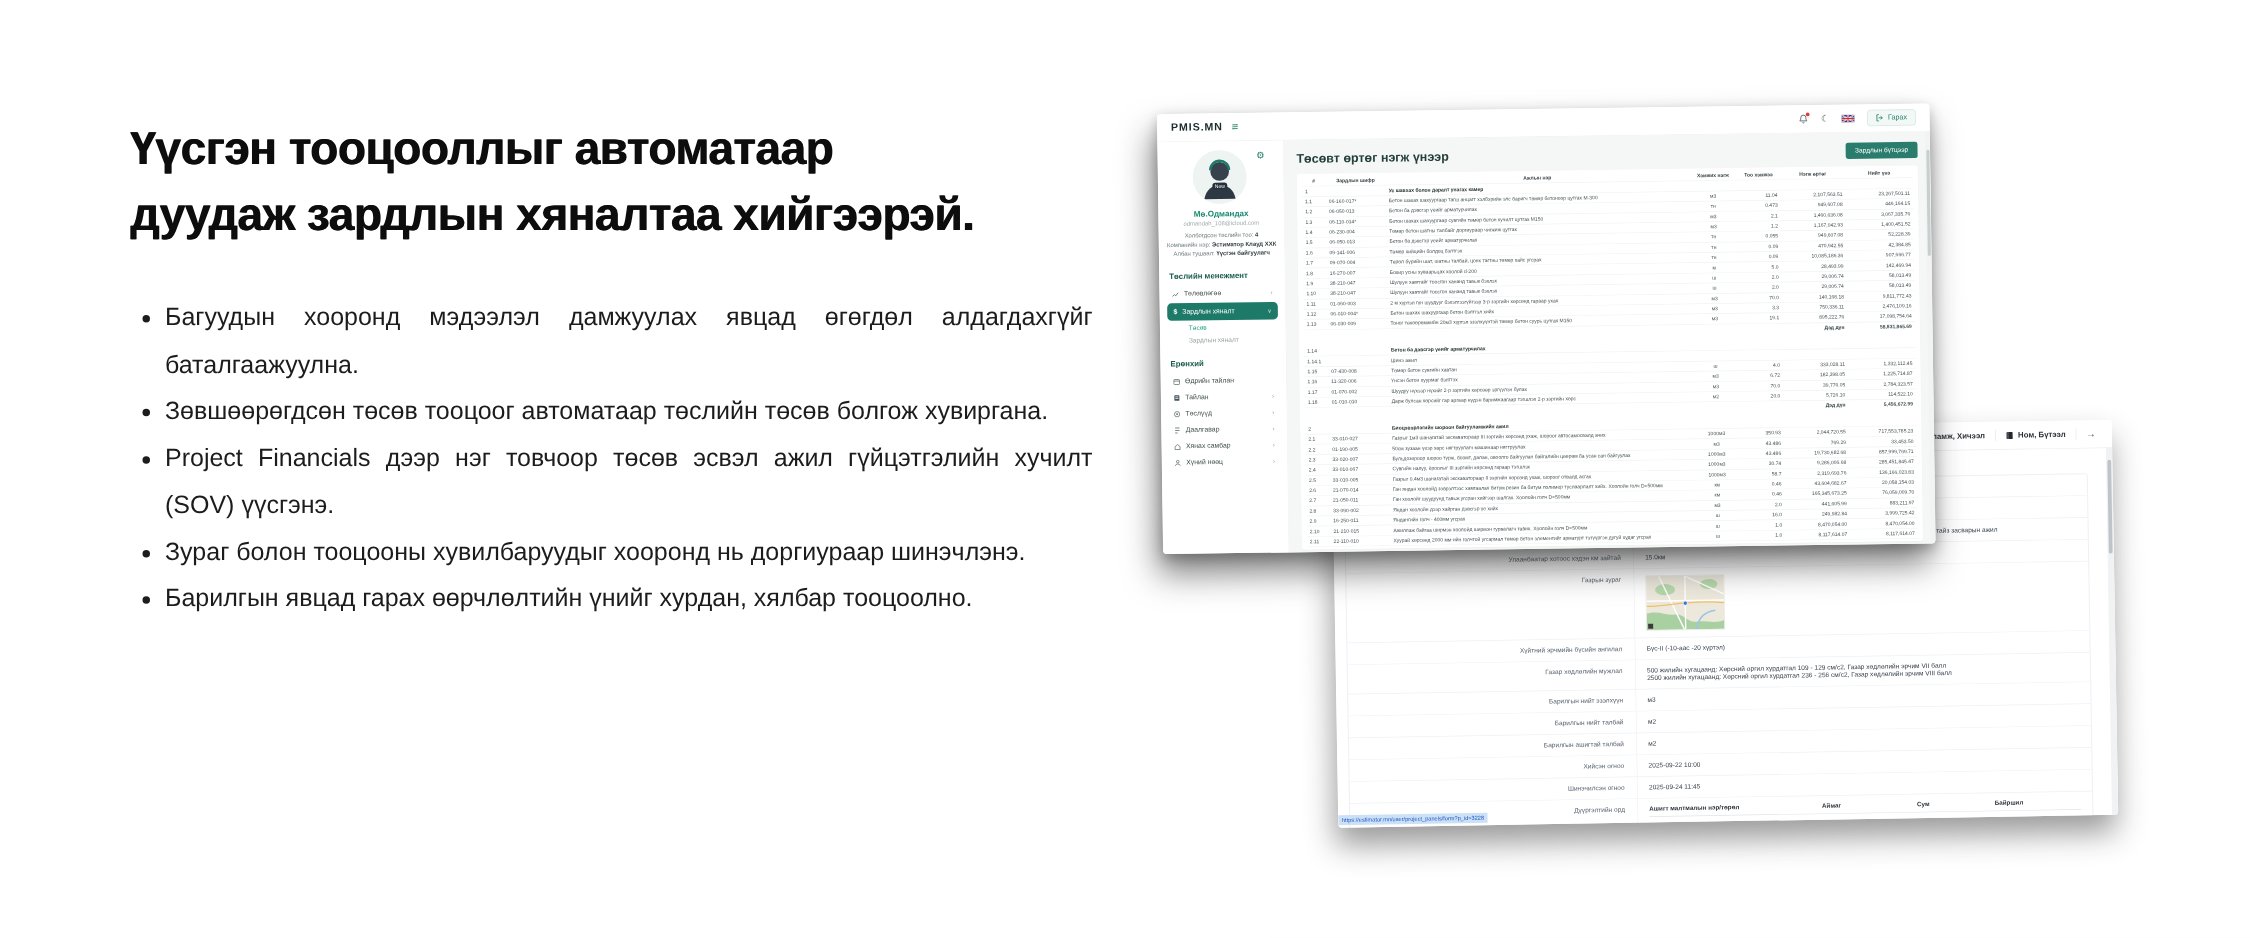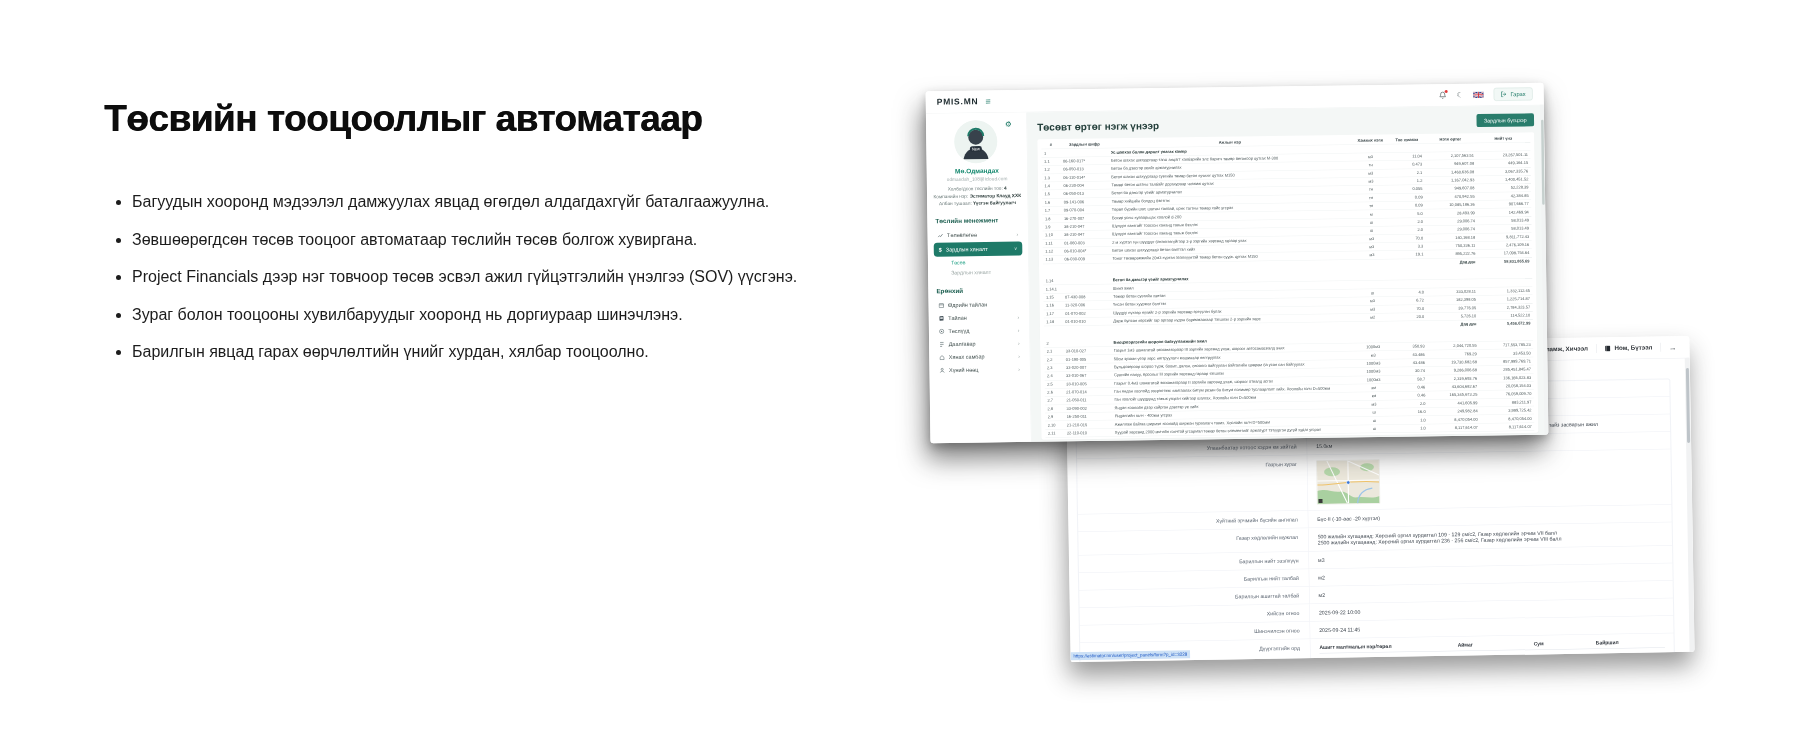--- a/index.html
+++ b/index.html
@@ -3,21 +3,21 @@
 <meta charset="utf-8">
 <style>
   html,body{margin:0;padding:0;background:#fff;}
   .canvas{position:relative;width:1800px;height:750px;background:#fff;overflow:hidden;
           font-family:"Liberation Sans",sans-serif;color:#222;}
   
   .hero{position:absolute;left:104px;top:92px;width:760px;}
   .hero h1{margin:0;font-size:37px;line-height:53px;font-weight:800;color:#0d0d0d;
            letter-spacing:-.5px;text-shadow:.6px 0 0 currentColor;}
   .hero ul{margin:38px 0 0 0;padding:0 0 0 28px;width:742px;}
-  .hero li{font-size:16px;line-height:37.5px;color:#1c1c1c;text-align:justify;margin:0;}
+  .hero li{font-size:20px;line-height:37.5px;color:#1c1c1c;text-align:justify;margin:0;}
   
   .shot{position:absolute;border-radius:3px;overflow:hidden;background:#fff;}
   .shot .zoomwrap{transform:scale(.5);transform-origin:0 0;}
   .shot1{left:928px;top:87px;width:618px;height:352px;transform:rotate(-0.8deg);z-index:3;
          box-shadow:-4px 16px 26px rgba(30,30,30,.55),0 4px 10px rgba(0,0,0,.25);}
   .shot2{left:1068px;top:341px;width:624px;height:316px;transform:rotate(-0.95deg);z-index:1;
          box-shadow:-2px 14px 24px rgba(30,30,30,.45);}
   .inner1{width:1236px;height:704px;background:#fff;position:relative;font-family:"Liberation Sans",sans-serif;}
   .inner2{width:1248px;height:632px;background:#fff;position:relative;}
   
@@ -100,25 +100,25 @@
   .sb2{position:absolute;right:0;top:44px;width:10px;height:588px;background:#f1f2f3;}
   .sb2 .thumb{position:absolute;top:20px;left:2px;width:6px;height:150px;border-radius:3px;background:#bec4c9;}
   svg{display:block;}
 </style>
 </head>
 <body>
 
 <div class="canvas">
 
   <section class="hero">
-    <h1><span>Төсвийн тооцооллыг автоматаар</span><br></h1>
+    <h1><span>Үүсгэн тооцооллыг автоматаар</span><br><span>дуудаж зардлын хяналтаа хийгээрэй.</span></h1>
     <ul>
         <li>Багуудын хооронд мэдээлэл дамжуулах явцад өгөгдөл алдагдахгүйг баталгаажуулна.</li>
         <li>Зөвшөөрөгдсөн төсөв тооцоог автоматаар төслийн төсөв болгож хувиргана.</li>
-        <li>Project Financials дээр нэг товчоор төсөв эсвэл ажил гүйцэтгэлийн үнэлгээ (SOV) үүсгэнэ.</li>
+        <li>Project Financials дээр нэг товчоор төсөв эсвэл ажил гүйцэтгэлийн хучилт (SOV) үүсгэнэ.</li>
         <li>Зураг болон тооцооны хувилбаруудыг хооронд нь доргиураар шинэчлэнэ.</li>
         <li>Барилгын явцад гарах өөрчлөлтийн үнийг хурдан, хялбар тооцоолно.</li>
       </ul>
   </section>
 
   <div class="shot shot2">
     <div class="zoomwrap">
         <div class="inner2">
       <div class="tabsbar">
         <span class="tabitem">

